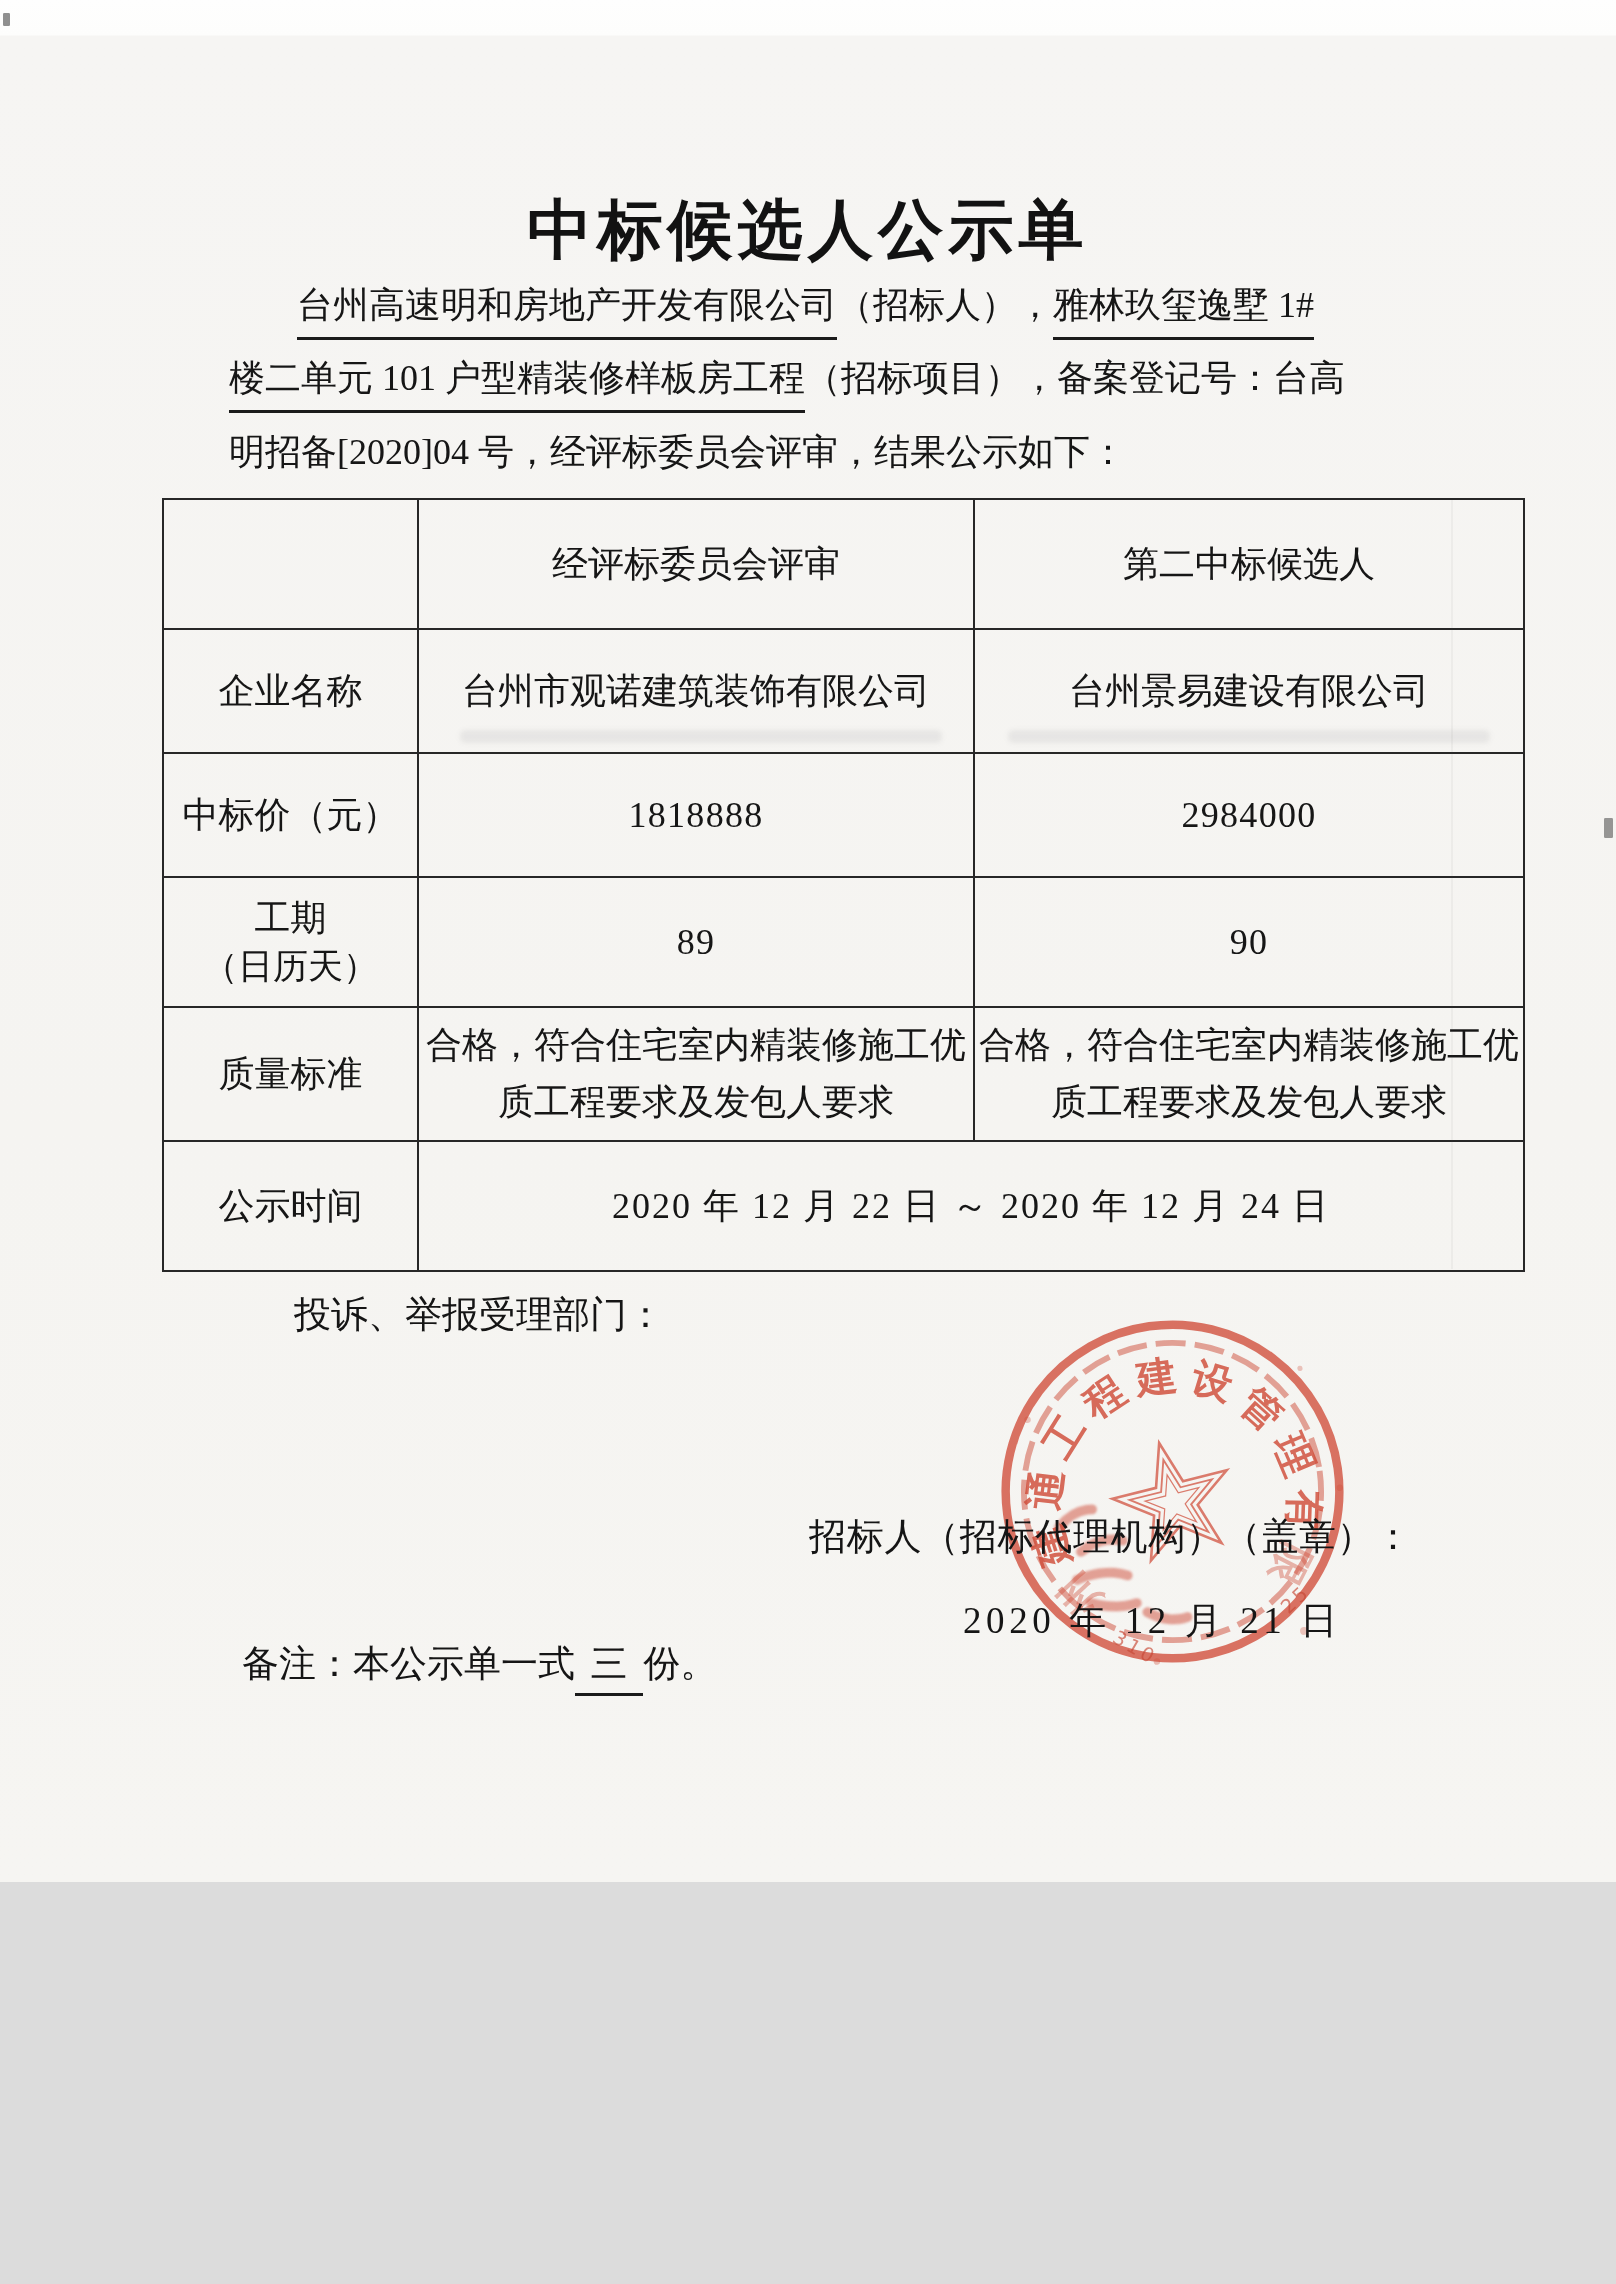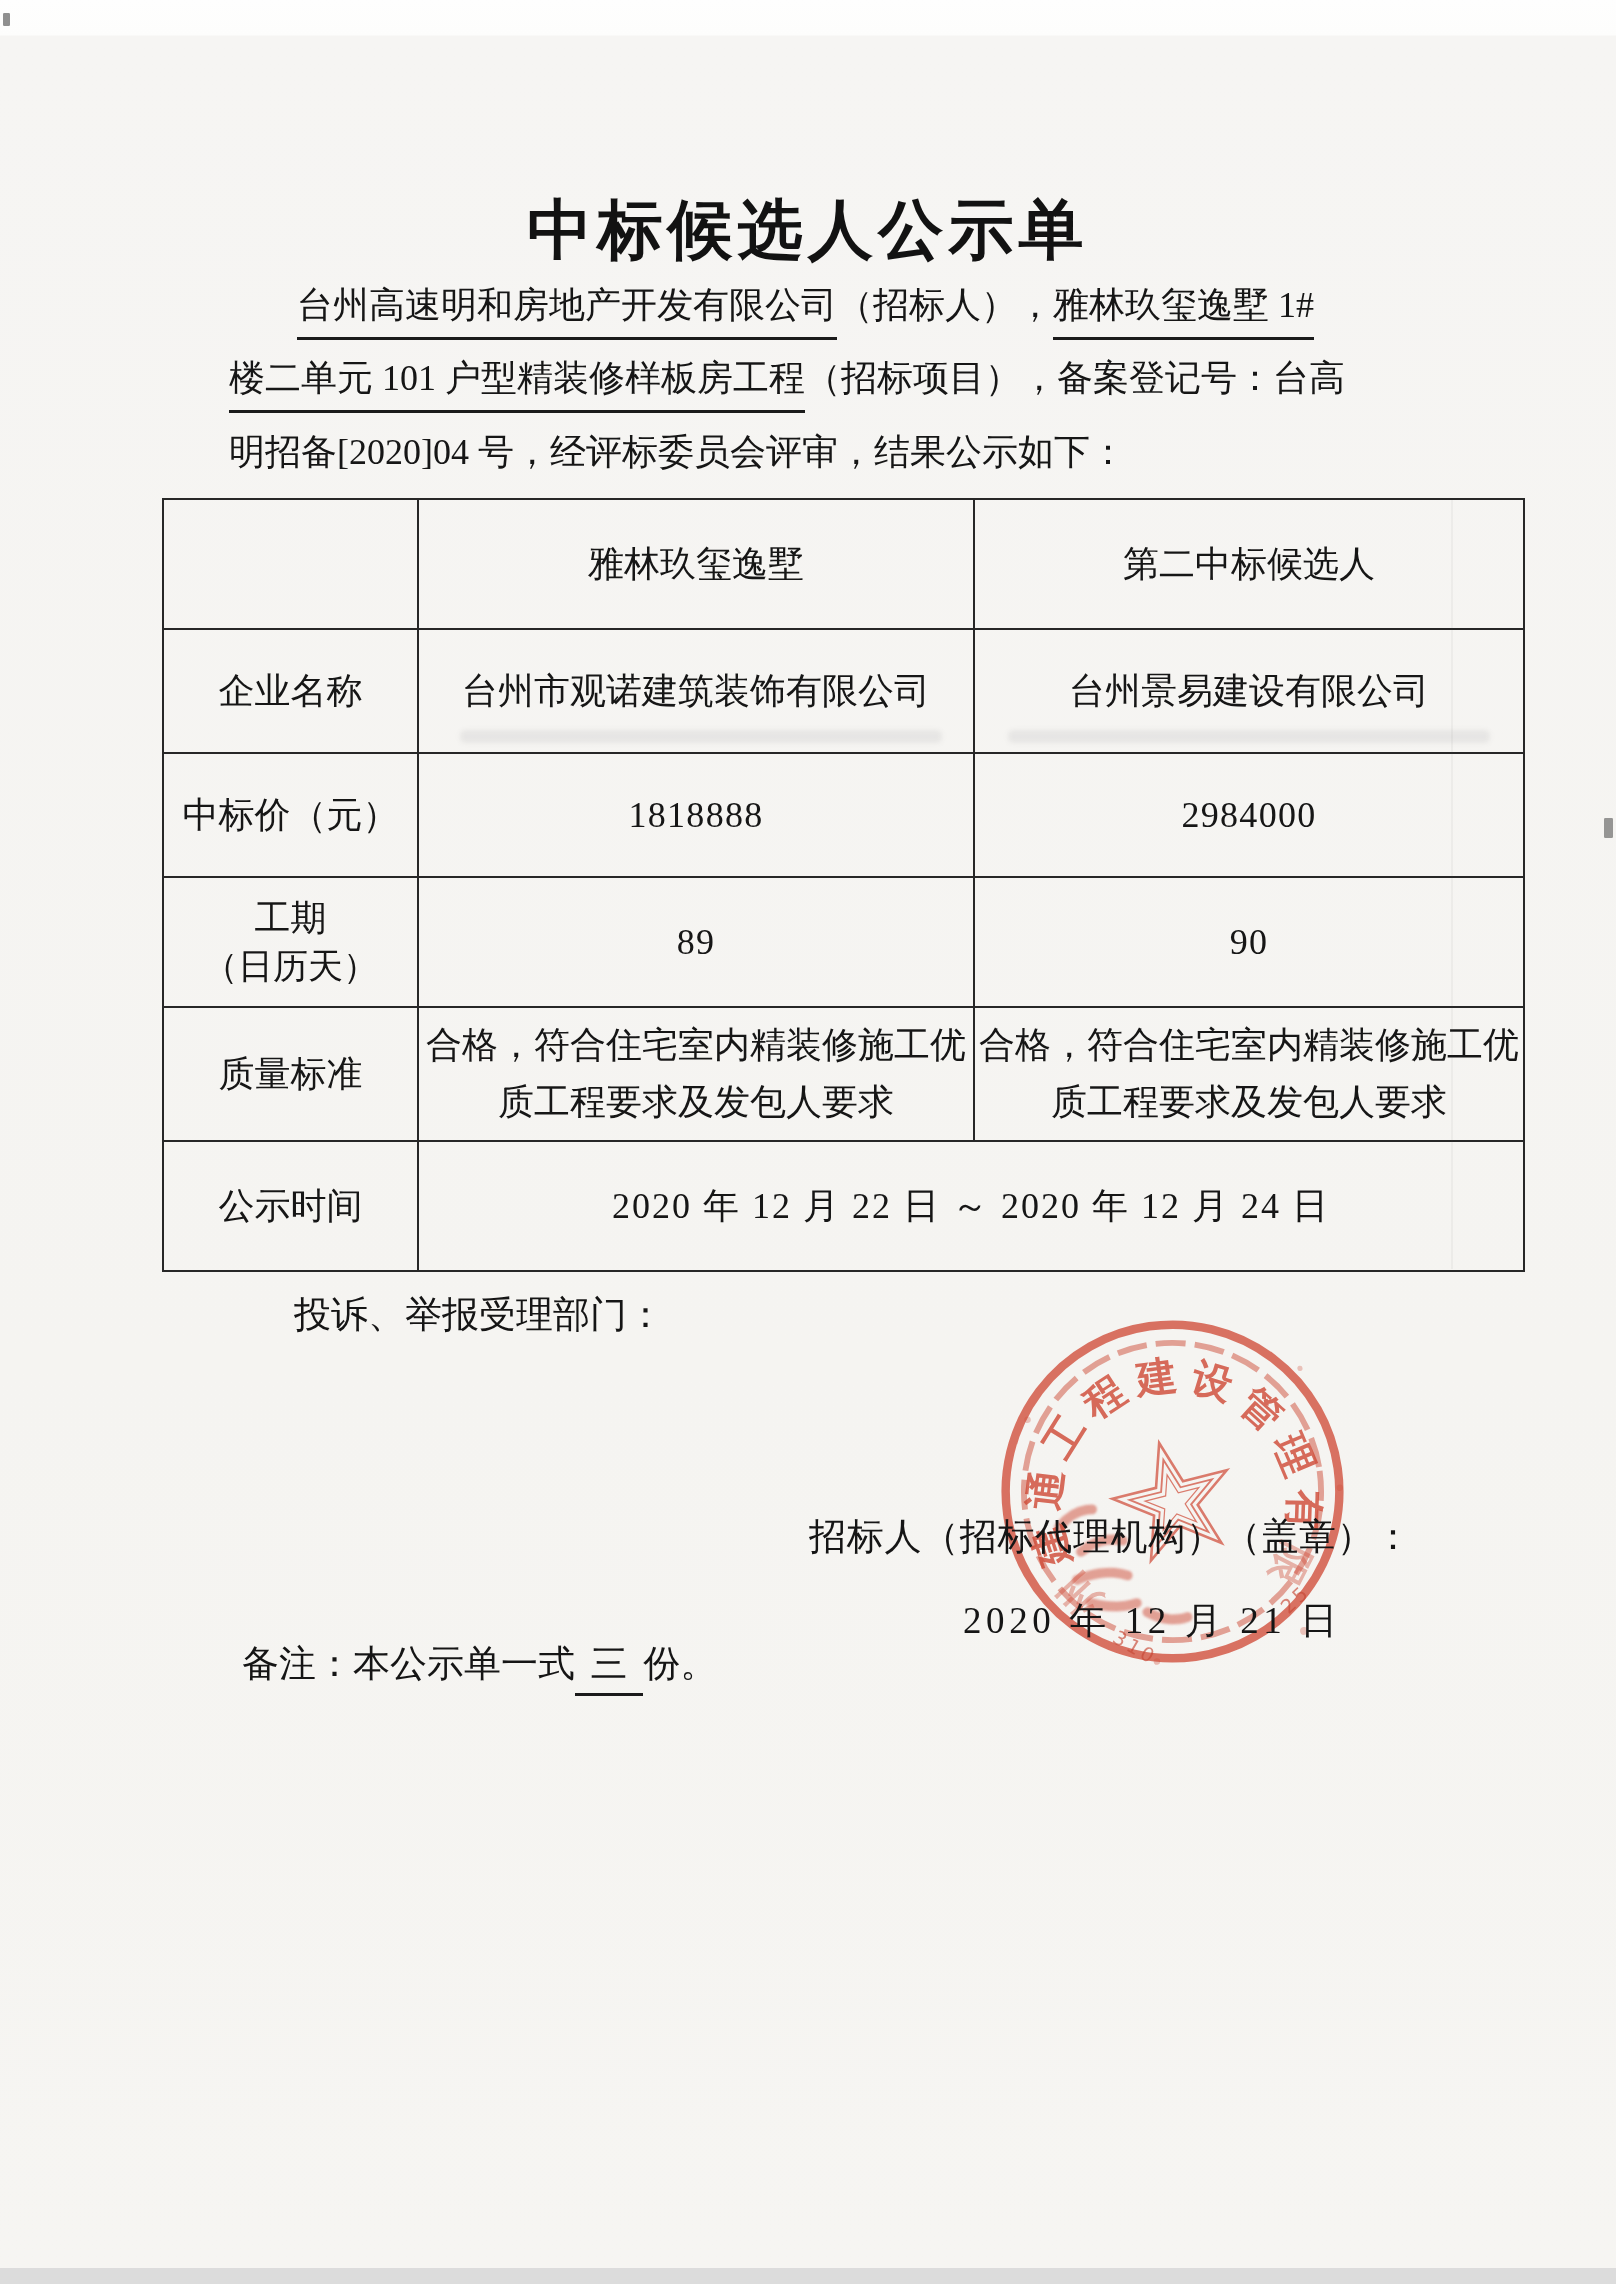--- a/index.html
+++ b/index.html
@@ -1,18 +1,18 @@
 <!DOCTYPE html>
 <html style="font-size:10.4px"><head>
 <meta charset="utf-8">
 <style>
   html,body{margin:0;padding:0;background:#dcdcdc;}
   .page{
     position:relative;
-    width:1616px;height:2268px;
+    width:1616px;height:1882px;
     background:linear-gradient(180deg,#fefefe 0px,#fdfdfc 35px,#f6f5f3 36px,#f5f4f1 60%,#f6f5f2 100%);
     font-family:"Liberation Serif",serif;
     color:#1a1a1a;
     overflow:hidden;
   }
   
   .doc-title{
     position:absolute;left:0;top:186px;width:100%;
     text-align:center;
     font-family:"Liberation Sans",sans-serif;
@@ -94,21 +94,21 @@
 
   <table class="bid">
     <colgroup>
       <col style="width:255px">
         <col style="width:556px">
         <col style="width:550px">
     </colgroup>
     <tbody>
         <tr style="height:130px">
       <td></td>
-      <td>雅林玖玺逸墅</td>
+      <td>经评标委员会评审</td>
       <td>第二中标候选人</td>
     </tr>
     <tr style="height:124px">
       <td>企业名称</td>
       <td>台州市观诺建筑装饰有限公司</td>
       <td>台州景易建设有限公司</td>
     </tr>
     <tr style="height:124px">
       <td>中标价（元）</td>
       <td class="num">1818888</td>

